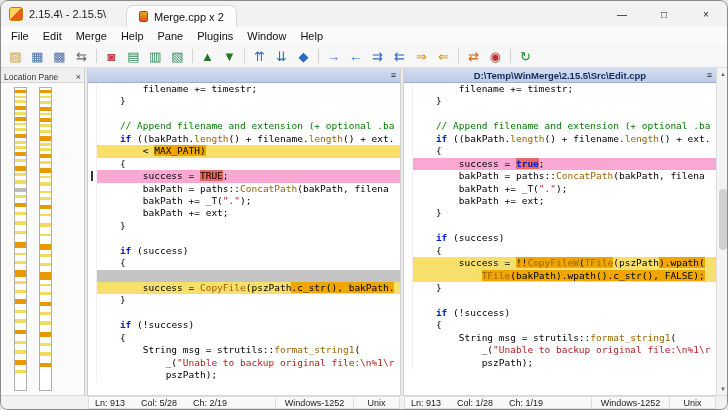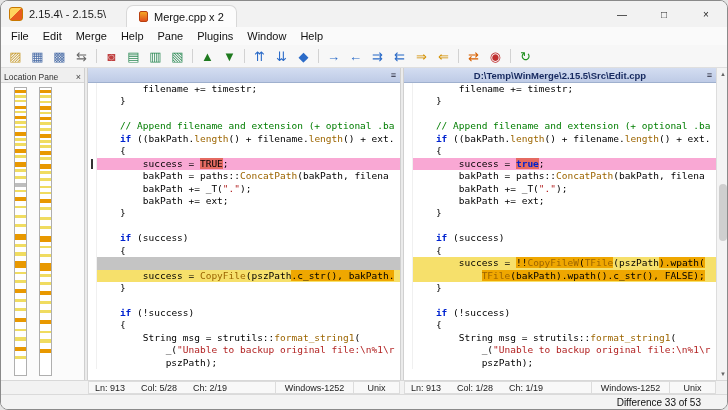--- a/index.html
+++ b/index.html
@@ -256,20 +256,24 @@
           <div class="code-line">
             <div class="gutter"></div>
             <div class="code-text"><span>    </span><span class="c-c">// Append filename and extension (+ optional .ba</span></div>
           </div>
           <div class="code-line">
             <div class="gutter"></div>
             <div class="code-text"><span>    </span><span class="c-k">if</span><span> ((bakPath.</span><span class="c-f">length</span><span>() + filename.</span><span class="c-f">length</span><span>() + ext.</span></div>
           </div>
           <div class="code-line">
             <div class="gutter"></div>
+            <div class="code-text bg-y"><span>        &lt; </span><span class="w">MAX_PATH)</span></div>
+          </div>
+          <div class="code-line">
+            <div class="gutter"></div>
             <div class="code-text"><span>    {</span></div>
           </div>
           <div class="code-line">
             <div class="gutter">
               <div class="cursor-mark"></div>
             </div>
             <div class="code-text bg-r"><span>        success = </span><span class="w">TRUE</span><span>;</span></div>
           </div>
           <div class="code-line">
             <div class="gutter"></div>
@@ -467,17 +471,14 @@
       <div class="ps-main">
         <span>Ln: 913</span>
         <span>Col: 1/28</span>
         <span>Ch: 1/19</span>
       </div>
       <div class="ps-cell">Windows-1252</div>
       <div class="ps-cell ps-eol">Unix</div>
     </div>
   </div>
 
-  <div class="mainstatus">
-    <span>Difference 33 of 53</span>
-  </div>
 
 </div>
 
 </body></html>

